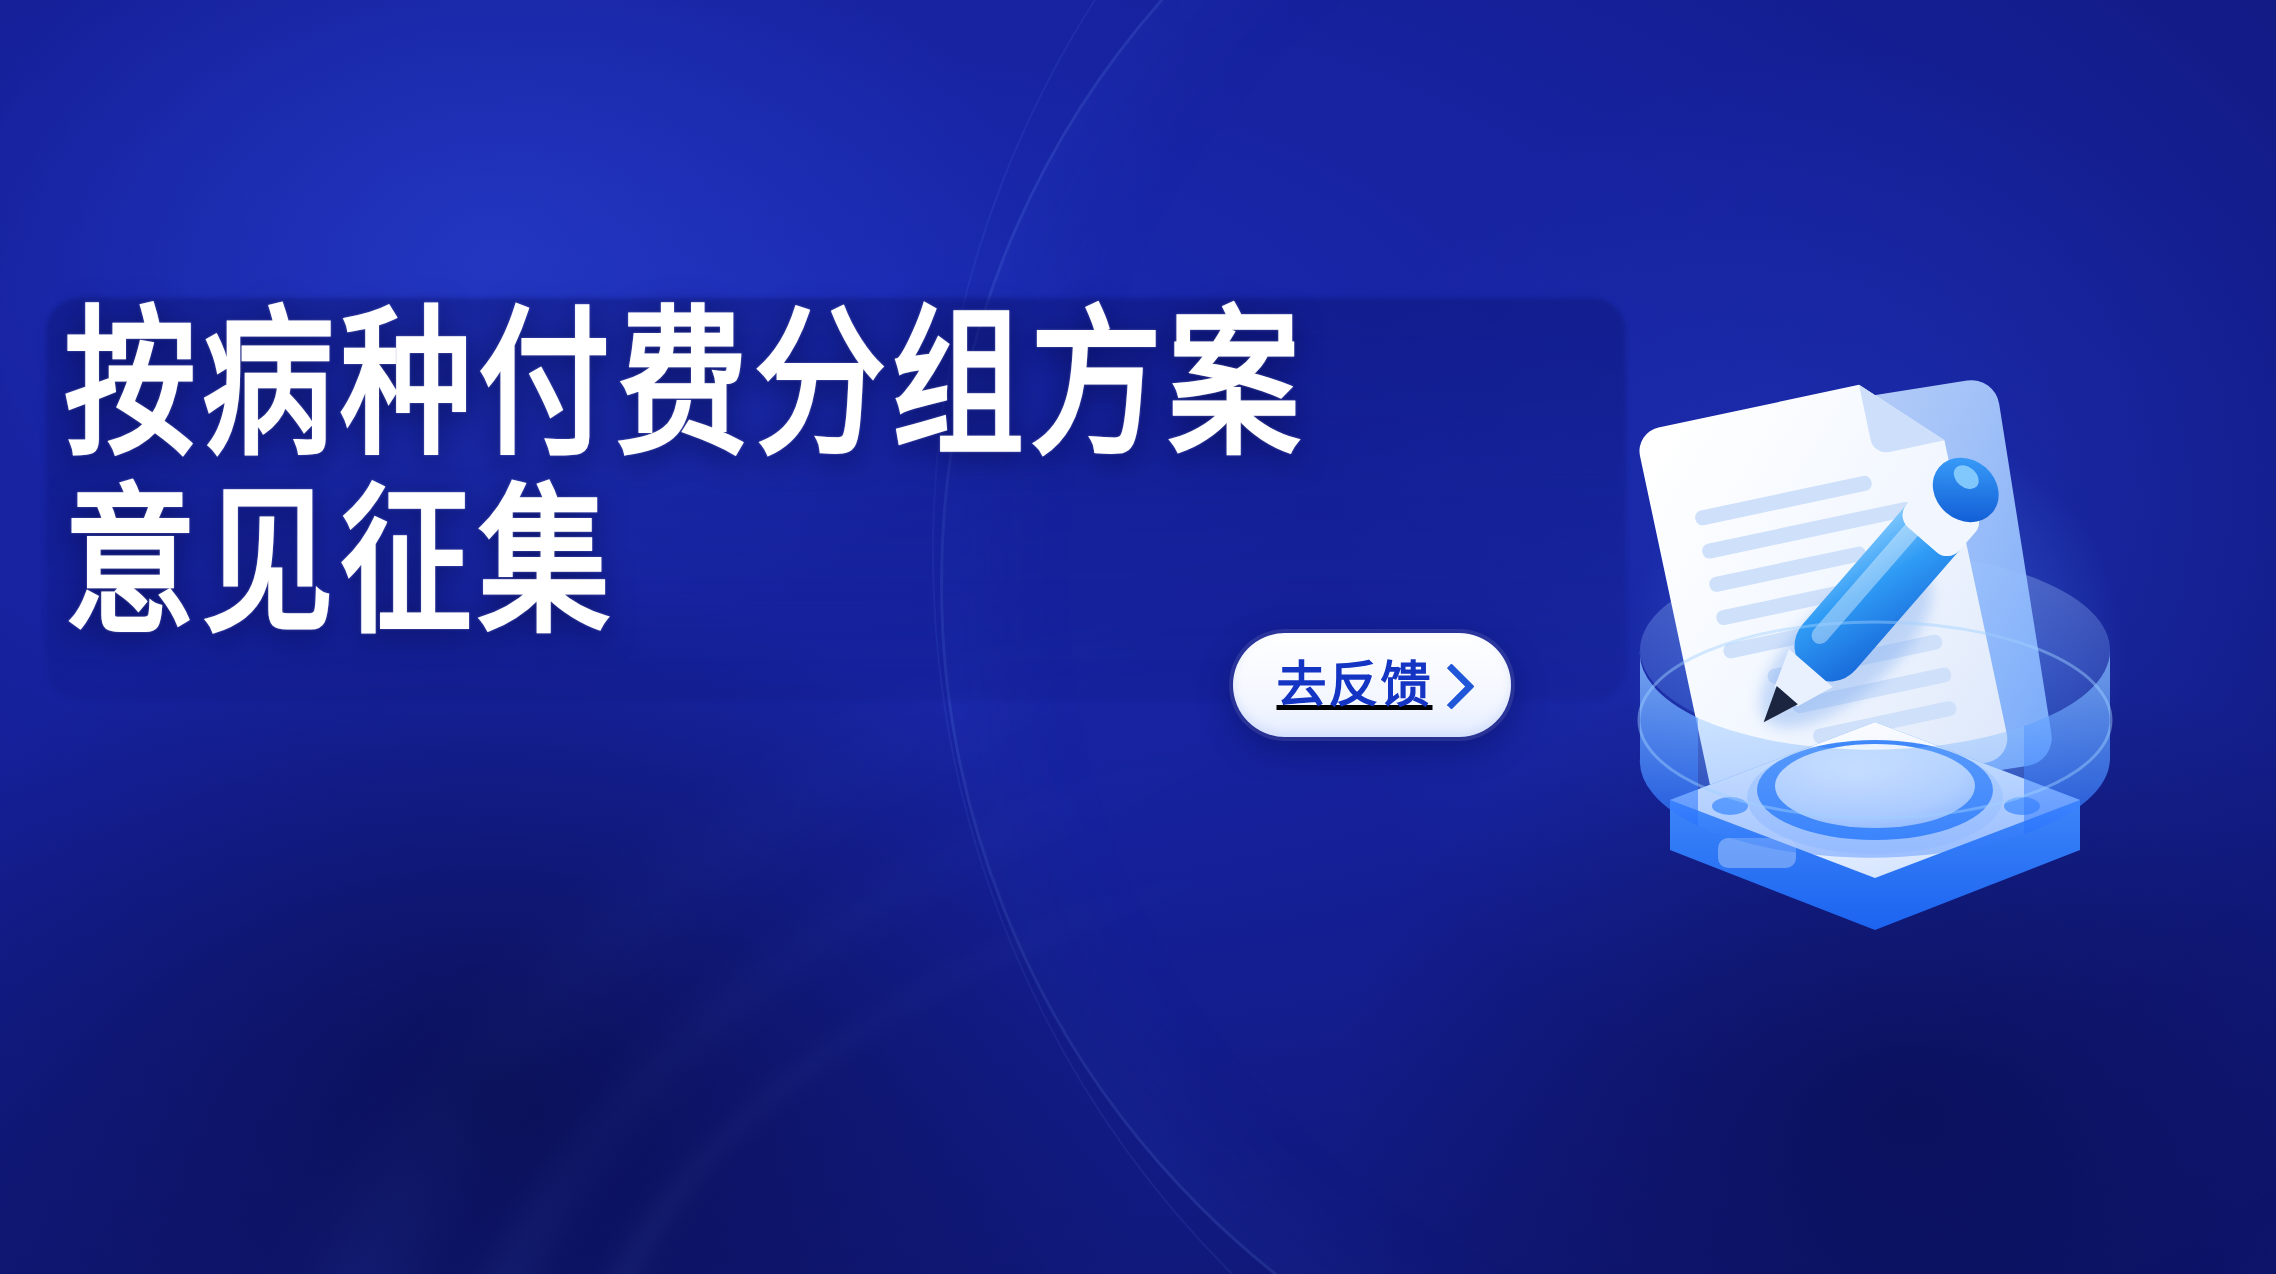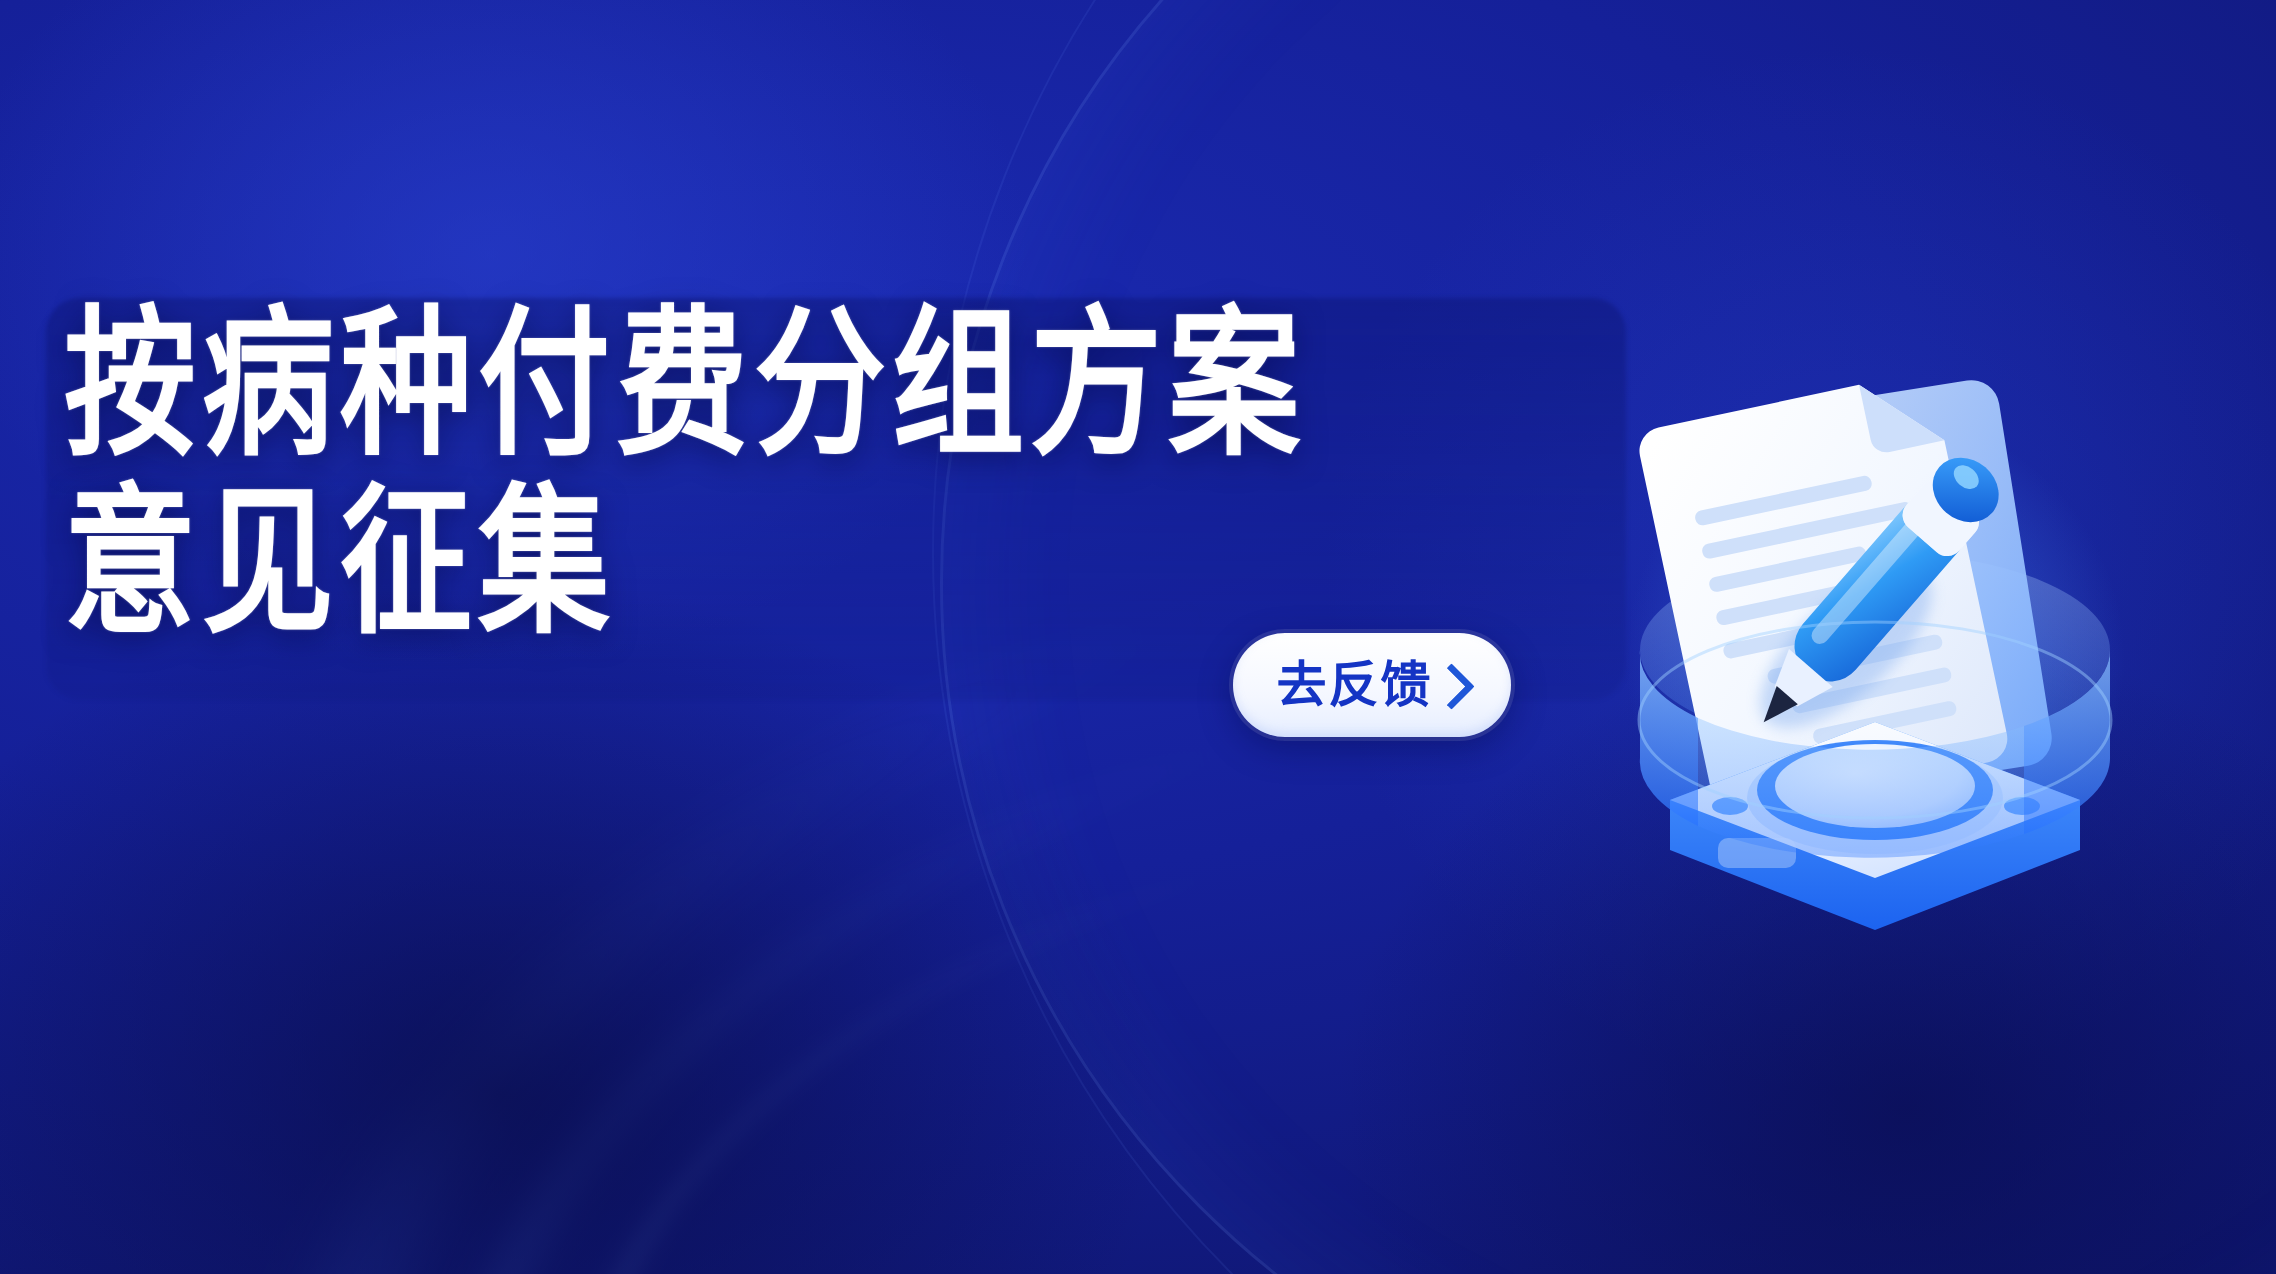--- a/index.html
+++ b/index.html
@@ -157,20 +157,21 @@
       0 0 0 4px rgba(255,255,255,0.10),
       0 10px 34px rgba(5,12,80,0.45),
       inset 0 -4px 10px rgba(150,175,240,0.28);
     display: flex;
     align-items: center;
     justify-content: center;
     cursor: pointer;
     z-index: 7;
     box-sizing: border-box;
     padding: 0 6px;
+    text-decoration: underline;
   }
   .cta-label {
     color: #1434c4;
     font-size: 50px;
     font-weight: 700;
     letter-spacing: 2px;
     line-height: 1;
     font-family: "Liberation Sans", "DejaVu Sans", sans-serif;
   }
   .cta-chevron {

